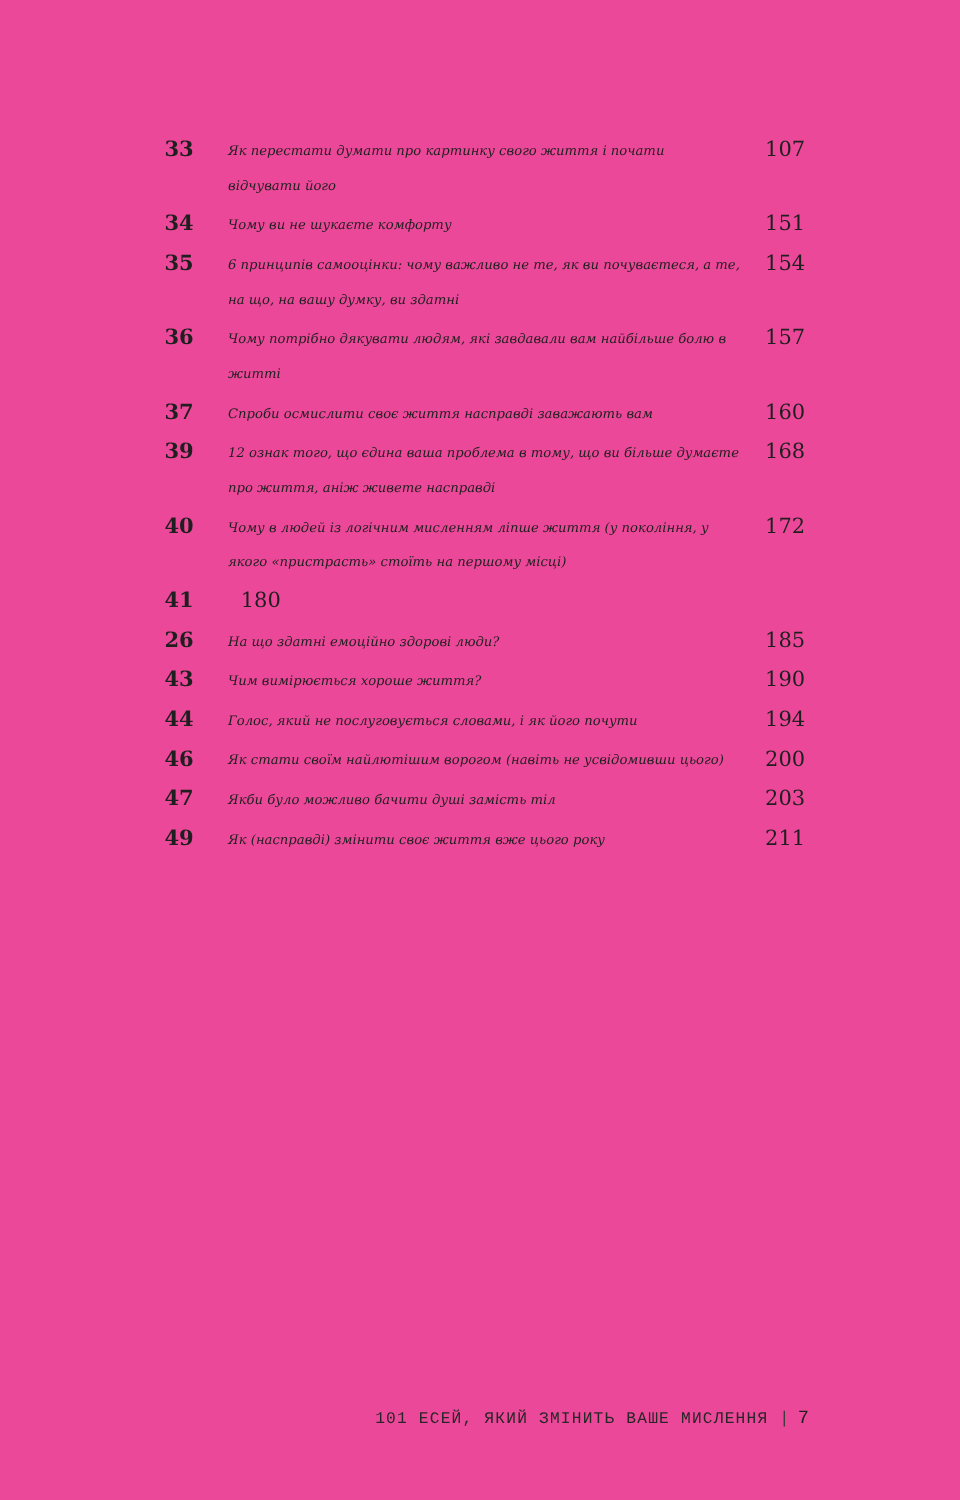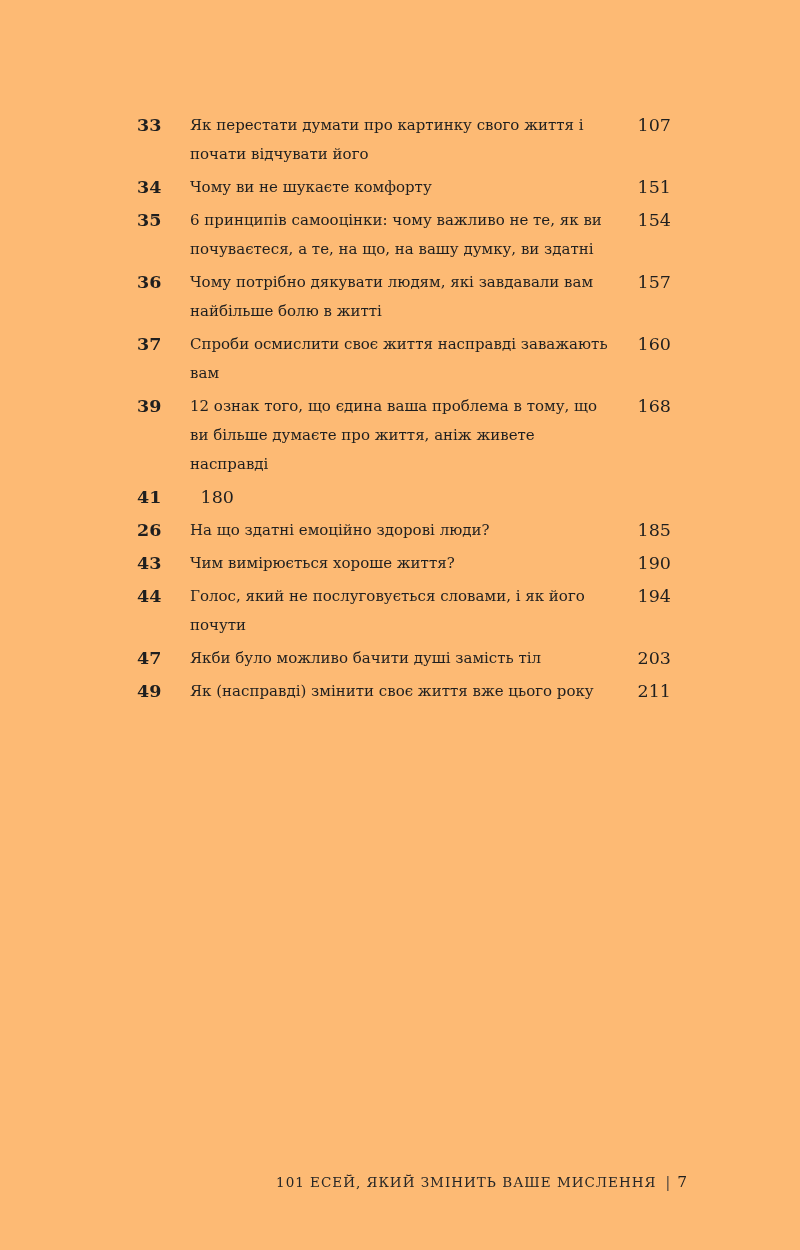--- a/index.html
+++ b/index.html
@@ -4,21 +4,21 @@
 <style>
   html, body {
     margin: 0;
     padding: 0;
     background: #ffffff;
   }
   .page {
     position: relative;
     width: 800px;
     height: 1250px;
-    background: #fdba74;
+    background: #ec4899;
     overflow: hidden;
     font-family: "DejaVu Serif", serif;
     color: #1f1f1f;
   }
   .toc {
     position: absolute;
     left: 137px;
     top: 111px;
     width: 534px;
   }
@@ -29,35 +29,37 @@
     margin-bottom: 4px;
   }
   .toc-num {
     flex: none;
     width: 53px;
     font-weight: bold;
     font-size: 17.5px;
   }
   .toc-title {
     flex: 1 1 auto;
-    font-size: 15px;
+    font-style: italic;
+    font-size: 11px;
     padding-right: 10px;
   }
   .toc-page {
     flex: none;
     width: 44px;
     text-align: right;
     font-size: 17.5px;
   }
   .footer {
     position: absolute;
     top: 1172px;
-    right: 113px;
+    right: 126px;
     white-space: nowrap;
     line-height: 20px;
+    font-family: Liberation Mono, monospace;
   }
   .footer-title {
     font-size: 13.5px;
     letter-spacing: 1px;
     color: #262626;
   }
   .footer-sep {
     font-size: 14px;
     margin: 0 7px 0 9px;
     color: #3a3a3a;
@@ -103,20 +105,25 @@
     <span class="toc-page">160</span>
   </div>
 
 
   <div class="toc-row">
     <span class="toc-num">39</span>
     <span class="toc-title">12 ознак того, що єдина ваша проблема в тому, що ви більше думаєте про життя, аніж живете насправді</span>
     <span class="toc-page">168</span>
   </div>
 
+  <div class="toc-row">
+    <span class="toc-num">40</span>
+    <span class="toc-title">Чому в людей із логічним мисленням ліпше життя (у покоління, у якого «пристрасть» стоїть на першому місці)</span>
+    <span class="toc-page">172</span>
+  </div>
 
   <div class="toc-row">
     <span class="toc-num">41</span>
     <span class="toc-page">180</span>
   </div>
 
   <div class="toc-row">
     <span class="toc-num">26</span>
     <span class="toc-title">На що здатні емоційно здорові люди?</span>
     <span class="toc-page">185</span>
@@ -128,20 +135,25 @@
     <span class="toc-page">190</span>
   </div>
 
   <div class="toc-row">
     <span class="toc-num">44</span>
     <span class="toc-title">Голос, який не послуговується словами, і як його почути</span>
     <span class="toc-page">194</span>
   </div>
 
 
+  <div class="toc-row">
+    <span class="toc-num">46</span>
+    <span class="toc-title">Як стати своїм найлютішим ворогом (навіть не усвідомивши цього)</span>
+    <span class="toc-page">200</span>
+  </div>
 
   <div class="toc-row">
     <span class="toc-num">47</span>
     <span class="toc-title">Якби було можливо бачити душі замість тіл</span>
     <span class="toc-page">203</span>
   </div>
 
 
   <div class="toc-row">
     <span class="toc-num">49</span>

